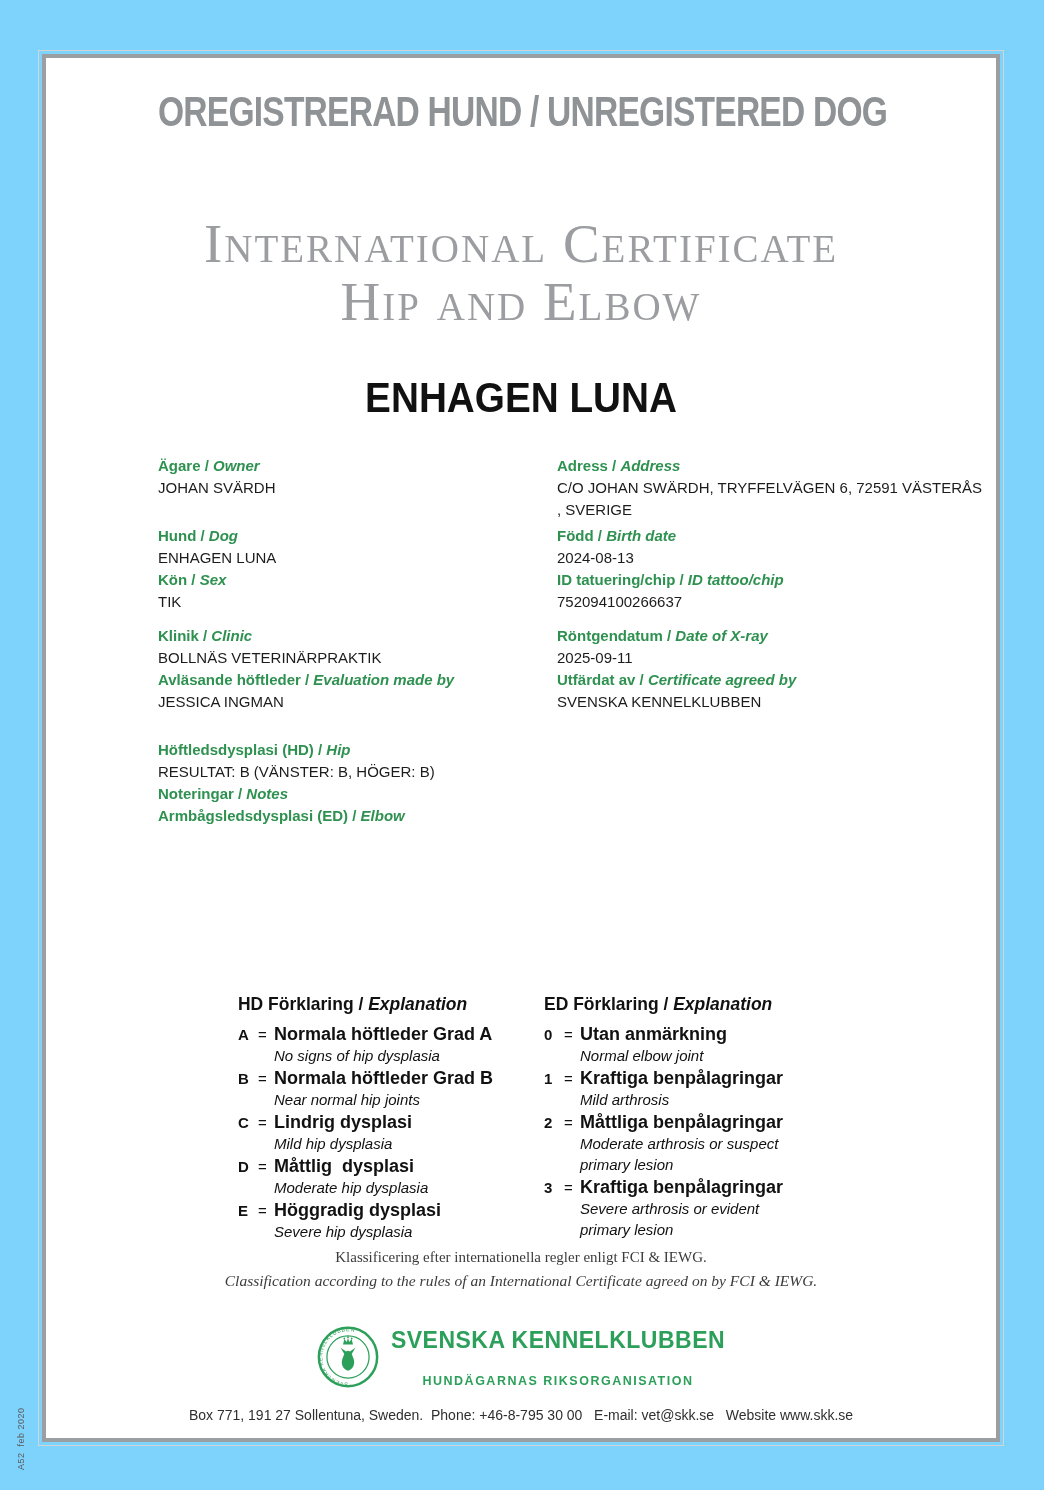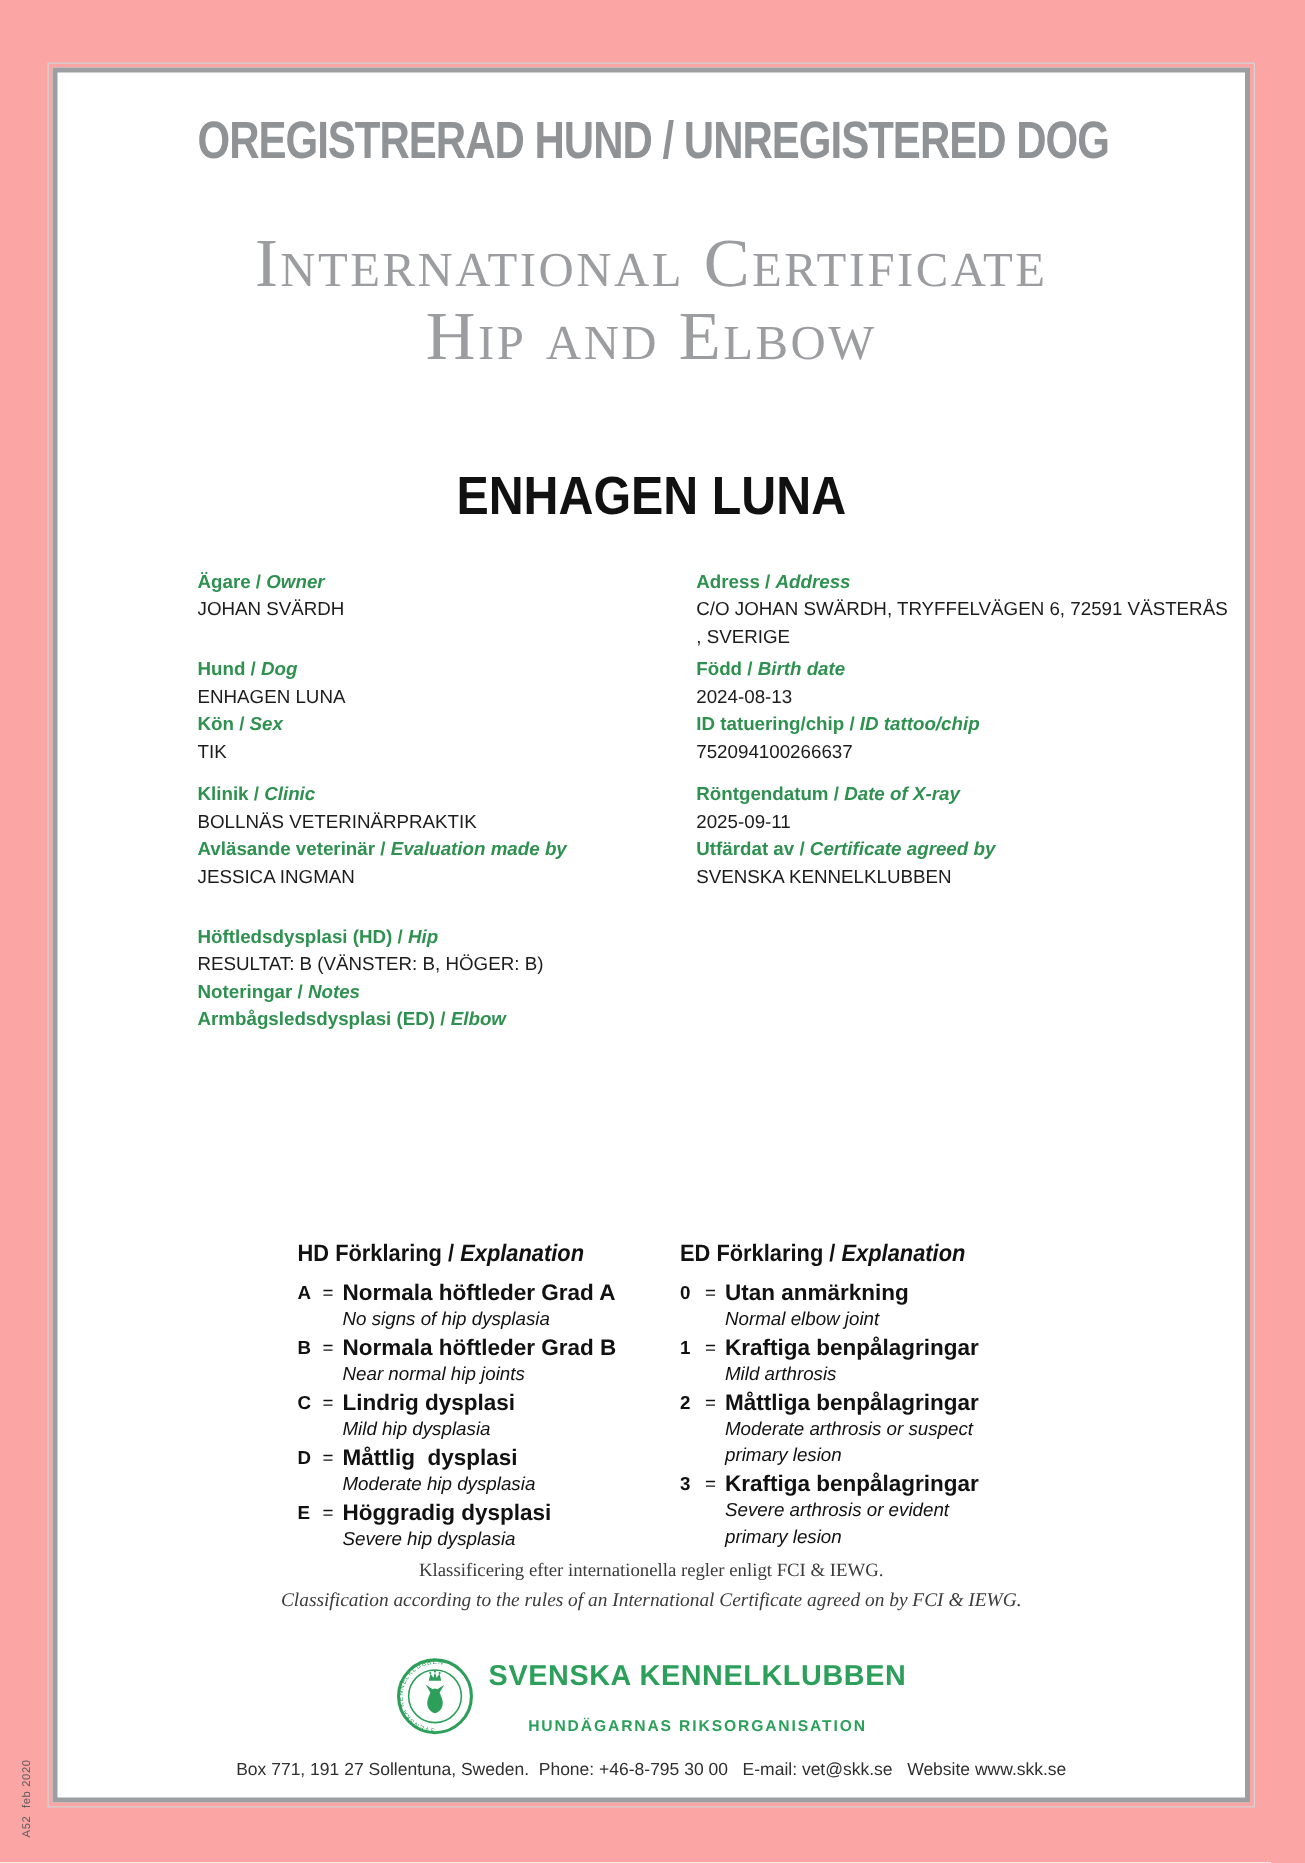--- a/index.html
+++ b/index.html
@@ -4,21 +4,21 @@
 <style>
   * { margin:0; padding:0; box-sizing:border-box; }
   body {
     background:#ffffff;
     font-family:"Liberation Sans","DejaVu Sans",sans-serif;
     color:#1c1c1c;
   }
   .page {
     position:relative;
     width:1044px; height:1490px;
-    background:#fca5a5;
+    background:#7dd3fc;
     overflow:hidden;
   }
   
   .frame {
     position:absolute;
     left:42px; top:54px;
     width:958px; height:1388px;
     border:4px solid #9b9fa2;
     outline:1px solid #d2d4d6;
     outline-offset:3px;
@@ -26,21 +26,21 @@
   }
   
   .doc-type {
     position:absolute; top:30px; left:112px;
     font-size:42px; font-weight:bold; color:#8f9396;
     letter-spacing:-1px;
     transform:scaleX(0.80); transform-origin:left top;
     white-space:nowrap;
   }
   .cert-title {
-    position:absolute; top:124px; left:0; width:100%;
+    position:absolute; top:157px; left:0; width:100%;
     text-align:center;
     font-family:"Liberation Serif","DejaVu Serif",serif;
     font-variant:small-caps;
     font-size:55px; line-height:58px;
     color:#9b9da0; letter-spacing:2px;
   }
   .dog-name {
     position:absolute; top:315px; left:0; width:100%;
     text-align:center;
     font-size:43px; font-weight:bold; color:#111;
@@ -154,21 +154,21 @@
         <div class="fgroup mb12">
           <div class="flabel"><span class="lsv">Kön /</span> <span class="len">Sex</span></div>
           <div class="fvalue">TIK</div>
         </div>
 
         <div class="fgroup">
           <div class="flabel"><span class="lsv">Klinik /</span> <span class="len">Clinic</span></div>
           <div class="fvalue">BOLLNÄS VETERINÄRPRAKTIK</div>
         </div>
         <div class="fgroup mb26">
-          <div class="flabel"><span class="lsv">Avläsande veterinär /</span> <span class="len">Evaluation made by</span></div>
+          <div class="flabel"><span class="lsv">Avläsande höftleder /</span> <span class="len">Evaluation made by</span></div>
           <div class="fvalue">JESSICA INGMAN</div>
         </div>
 
         <div class="fgroup">
           <div class="flabel"><span class="lsv">Höftledsdysplasi (HD) /</span> <span class="len">Hip</span></div>
           <div class="fvalue">RESULTAT: B (VÄNSTER: B, HÖGER: B)</div>
         </div>
         <div class="fgroup">
           <div class="flabel"><span class="lsv">Noteringar /</span> <span class="len">Notes</span></div>
         </div>

